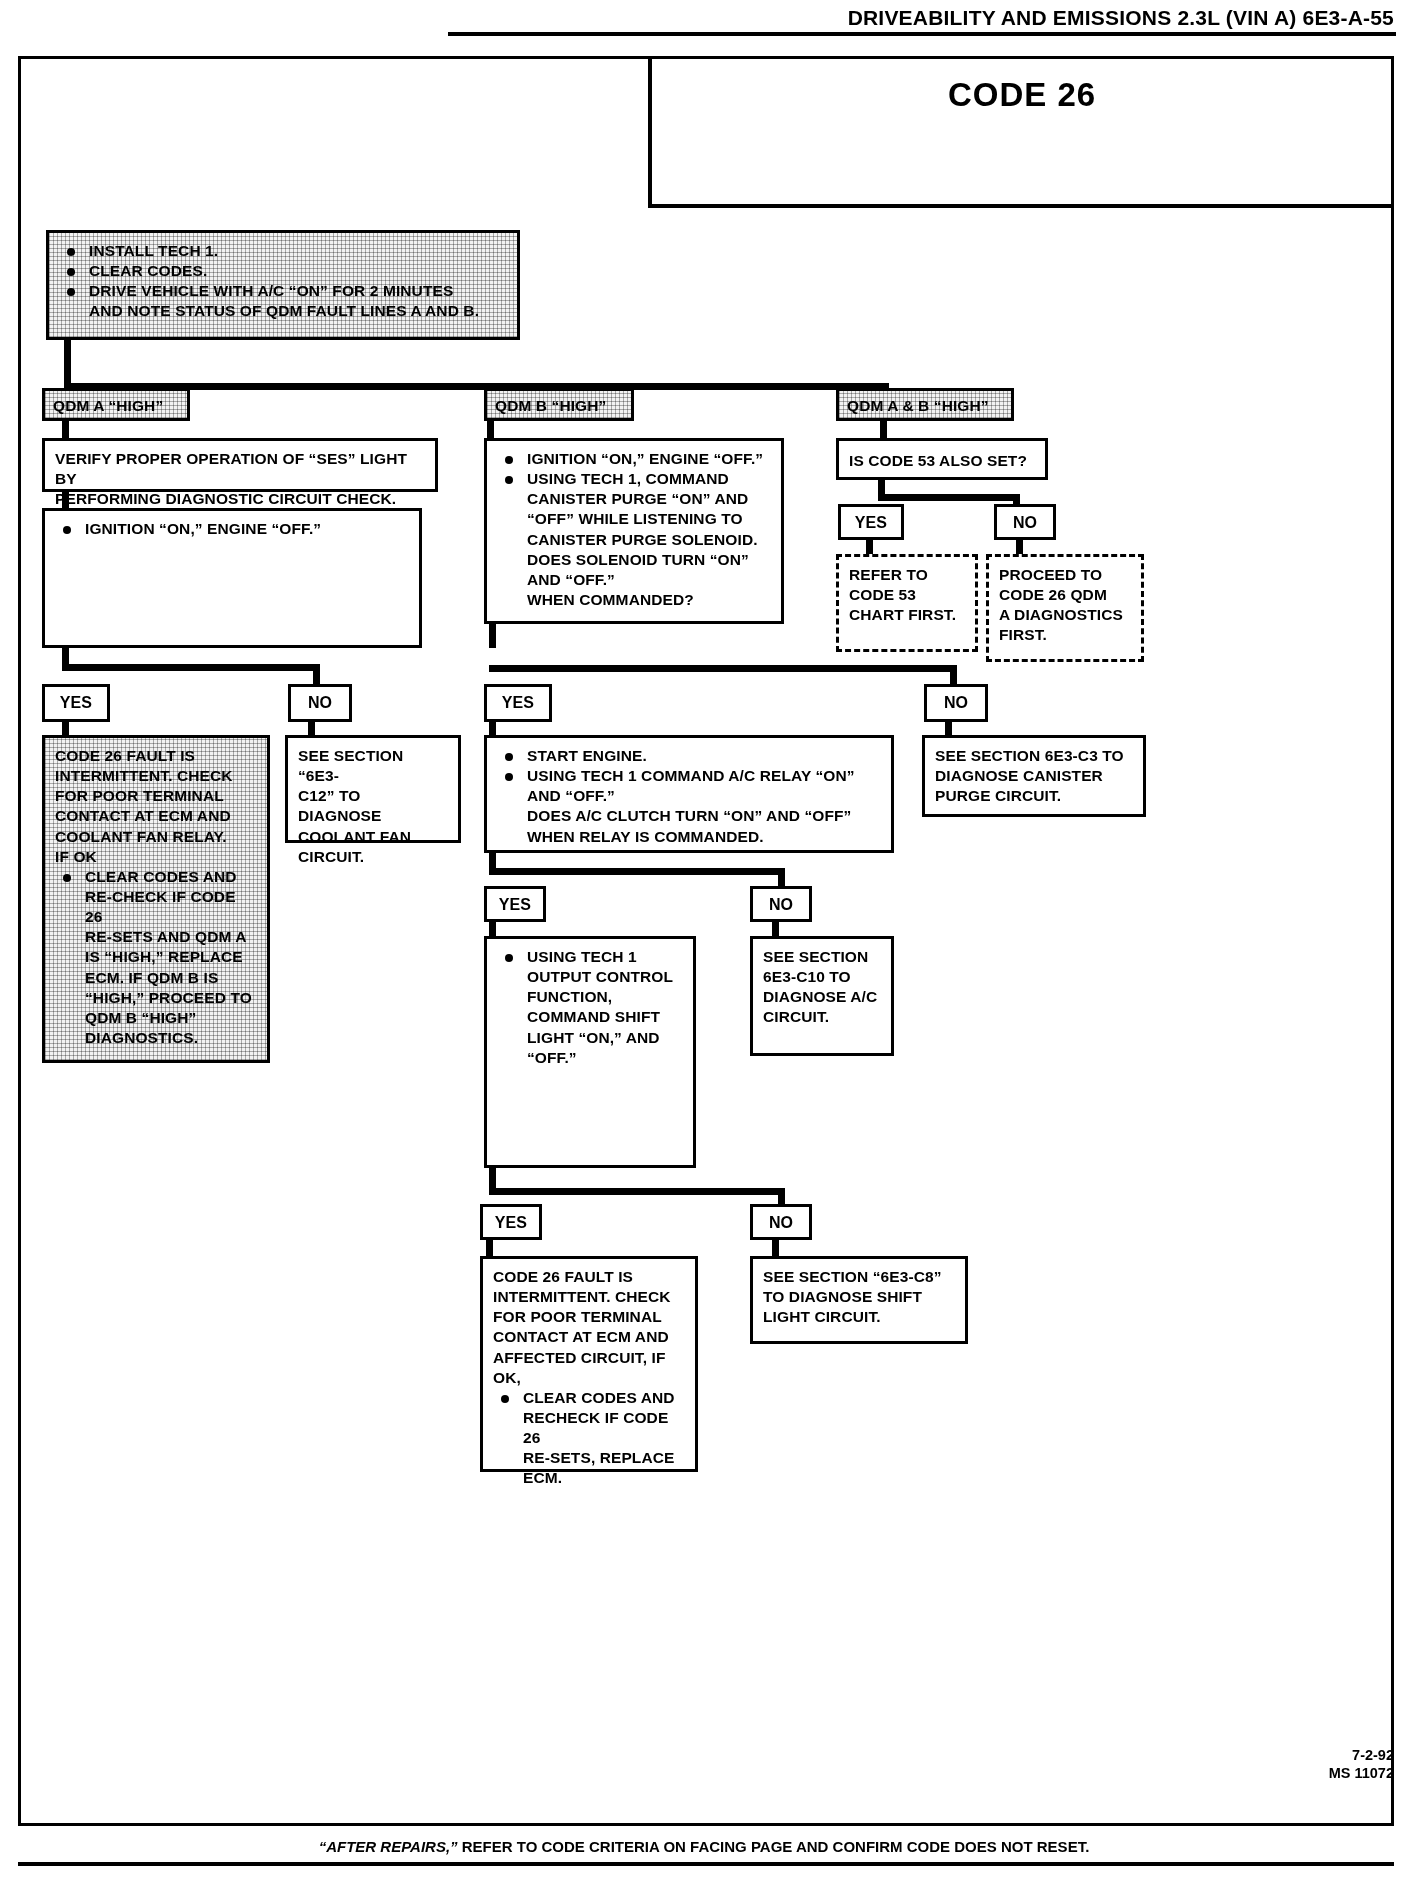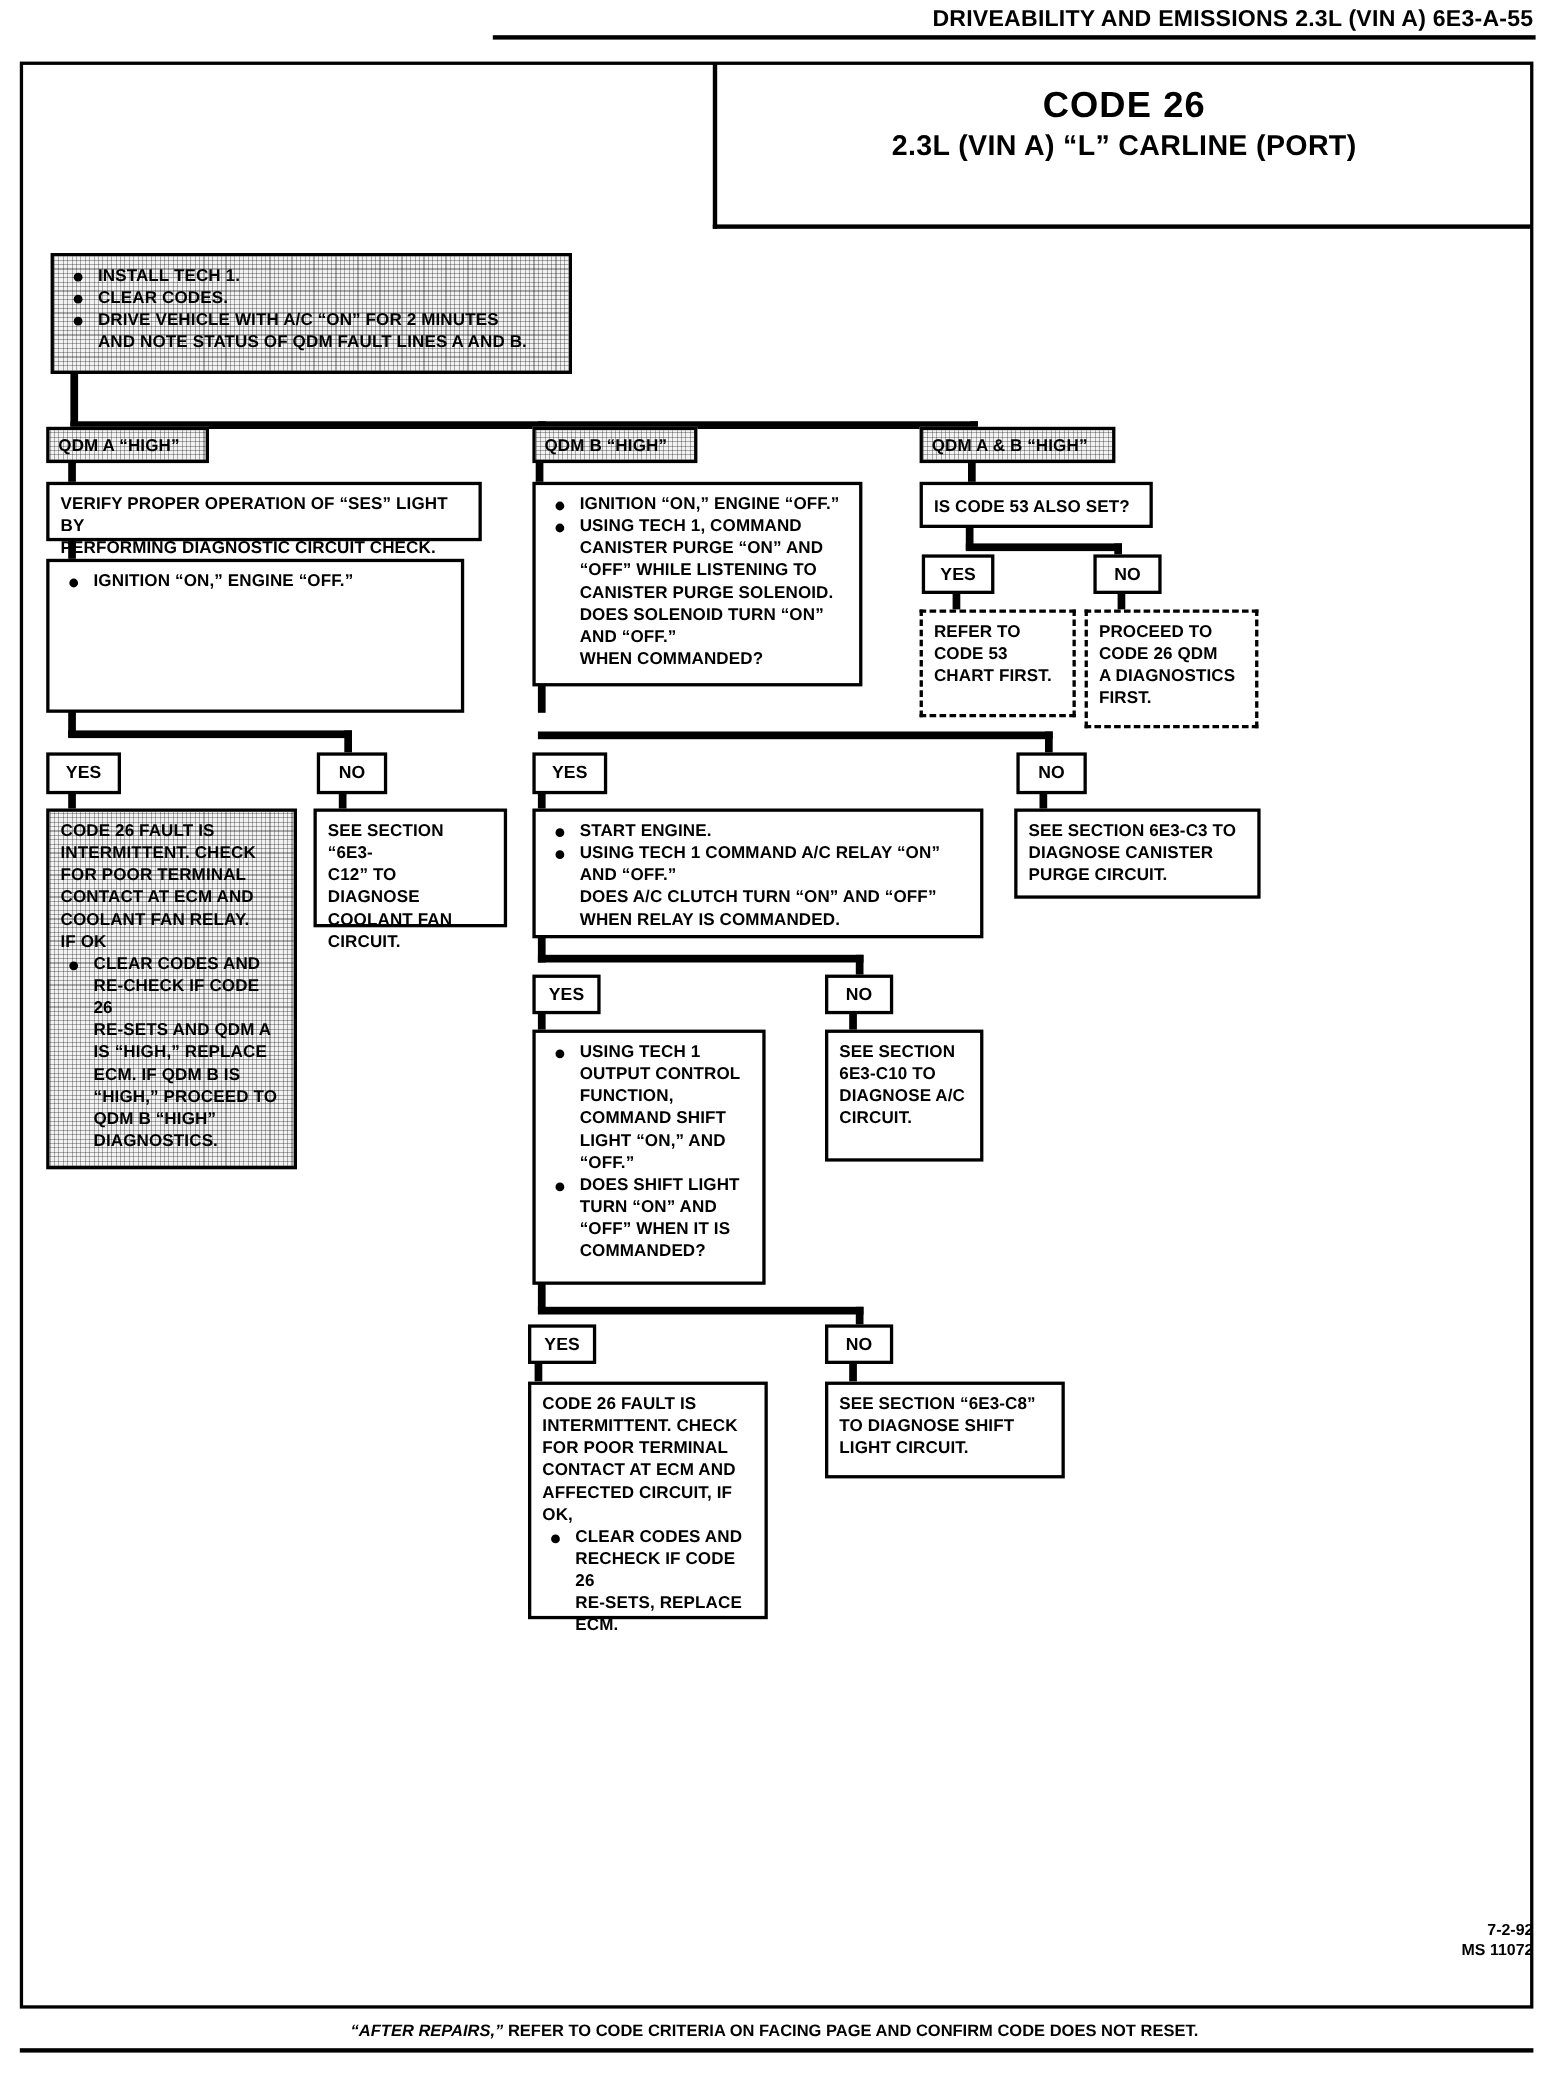--- a/index.html
+++ b/index.html
@@ -87,21 +87,20 @@
 
 <div class="abs" id="page-header">
   <div class="htext">DRIVEABILITY AND EMISSIONS  2.3L  (VIN A)  6E3-A-55</div>
 </div>
 <div class="abs" id="header-rule"></div>
 
 <div class="abs" id="page-frame"></div>
 
 <div class="abs" id="title-block">
   <div id="title-code">CODE 26</div>
-  <div id="title-sub2">2.3L  (VIN A)  “L”  CARLINE  (PORT)</div>
 </div>
 
 <div class="abs box shaded lines" style="top:230px;left:46px;width:474px;height:110px;">
   <p class="bl">INSTALL TECH 1.</p>
   <p class="bl">CLEAR CODES.</p>
   <p class="bl">
     <span>DRIVE VEHICLE WITH A/C “ON” FOR 2 MINUTES</span>
     <span class="cont">AND NOTE STATUS OF QDM FAULT LINES A AND B.</span>
   </p>
 </div>
@@ -235,26 +234,20 @@
 
 <div class="abs box lines" style="top:936px;left:484px;width:212px;height:232px;">
   <p class="bl">
     <span>USING TECH 1</span>
     <span class="cont">OUTPUT CONTROL</span>
     <span class="cont">FUNCTION,</span>
     <span class="cont">COMMAND SHIFT</span>
     <span class="cont">LIGHT “ON,” AND</span>
     <span class="cont">“OFF.”</span>
   </p>
-  <p class="bl">
-    <span>DOES SHIFT LIGHT</span>
-    <span class="cont">TURN “ON” AND</span>
-    <span class="cont">“OFF” WHEN IT IS</span>
-    <span class="cont">COMMANDED?</span>
-  </p>
 </div>
 
 <div class="abs box lines" style="top:936px;left:750px;width:144px;height:120px;">
   <p>SEE SECTION</p>
   <p>6E3-C10 TO</p>
   <p>DIAGNOSE A/C</p>
   <p>CIRCUIT.</p>
 </div>
 
 <div class="v" style="top:1166px;left:489px;height:26px;"></div>

